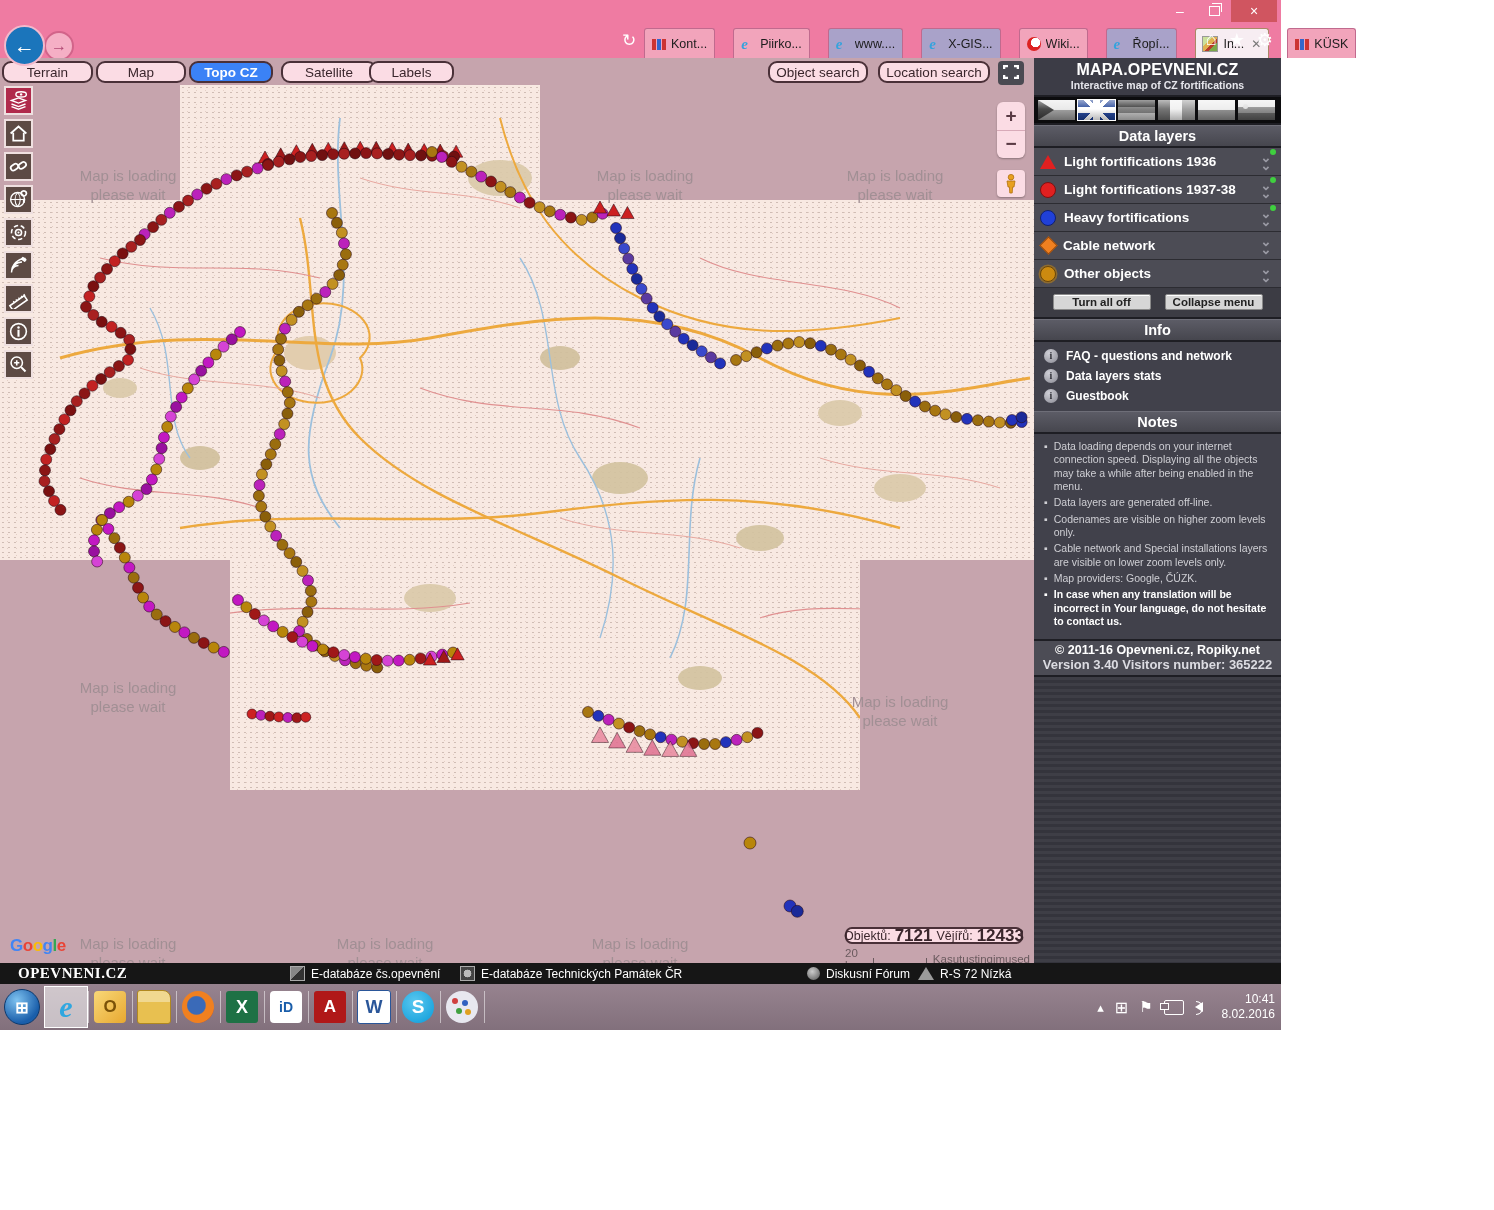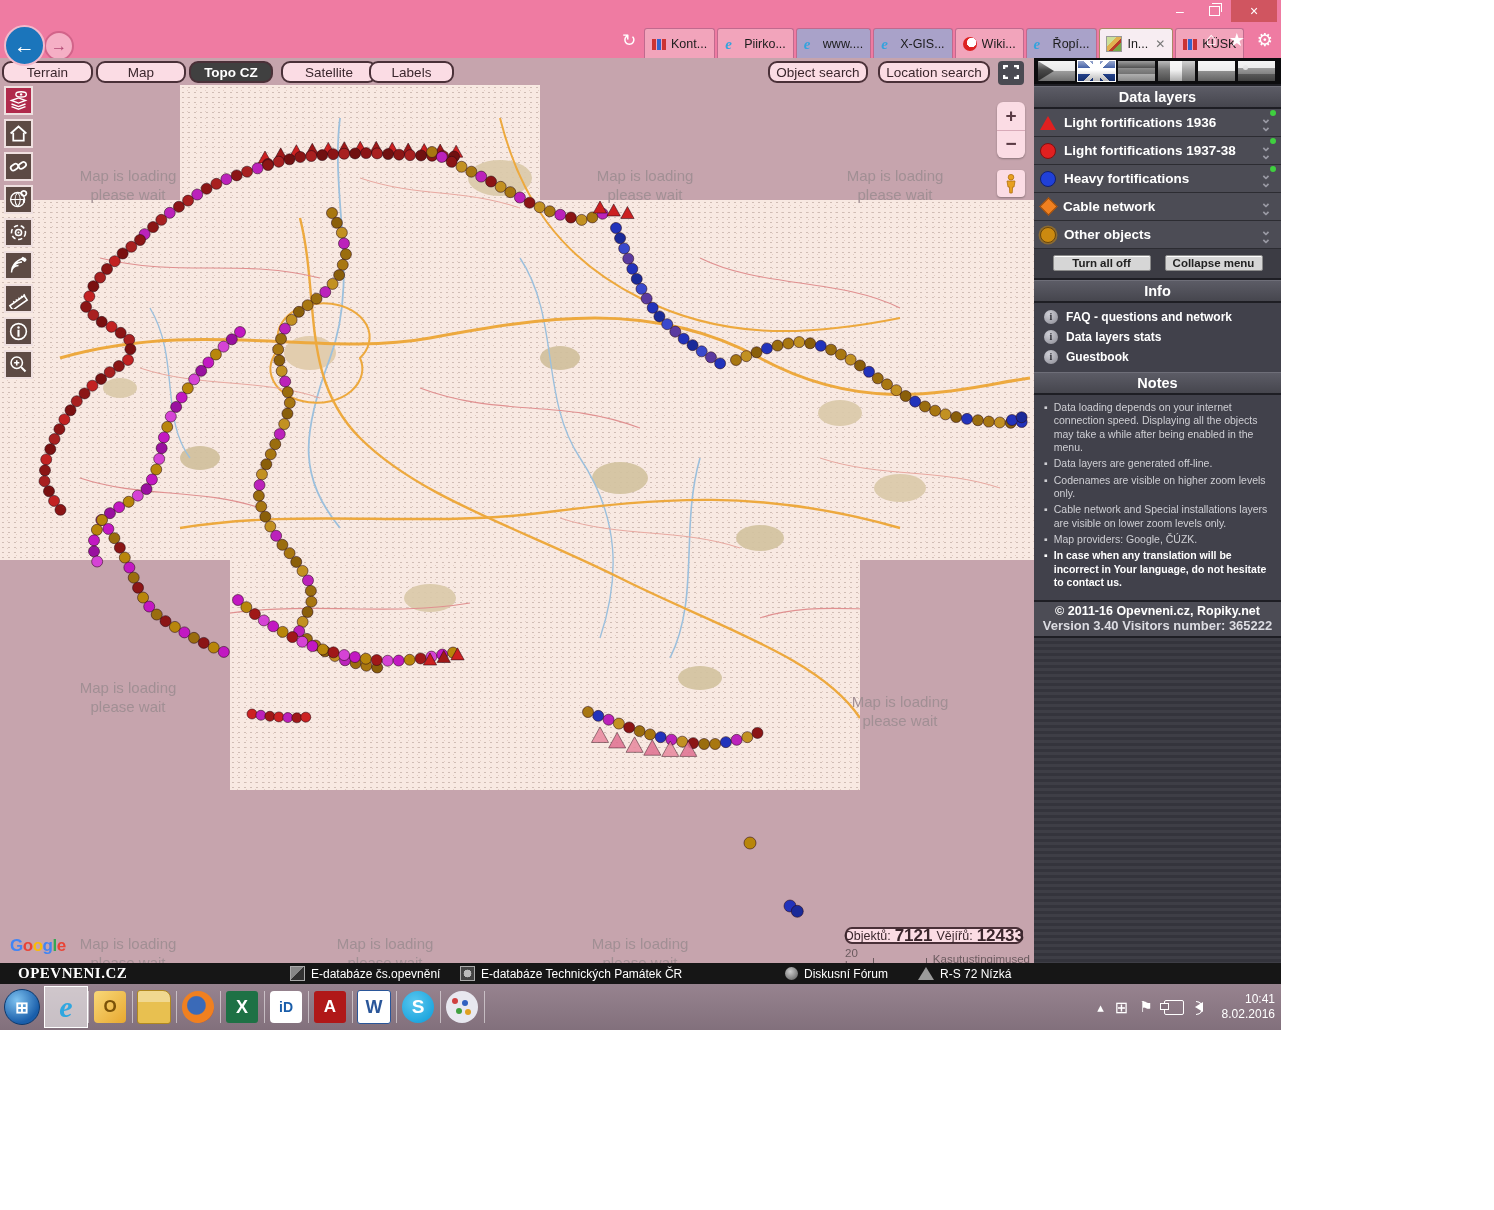--- a/index.html
+++ b/index.html
@@ -22,21 +22,21 @@
      linear-gradient(135deg,#d8c84a 0 30%,#b83a2a 30% 55%,#3a7a3a 55% 75%,#e0d8c0 75%);
      border:1px solid #888;flex:none;}
   .urltext{font-size:13.5px;color:#222;white-space:nowrap;overflow:hidden;flex:1;}
   .url-icons{display:flex;align-items:center;gap:5px;color:#555;flex:none;}
   .mag-icon{width:12px;height:12px;position:relative;}
   .mag-icon:before{content:"";position:absolute;left:0;top:0;width:7px;height:7px;border:1.6px solid #444;border-radius:50%;}
   .mag-icon:after{content:"";position:absolute;left:8px;top:8px;width:4px;height:1.8px;background:#444;transform:rotate(45deg);}
   .caret-icon{font-size:9px;color:#444;}
   .refreshbtn{position:absolute;left:618px;top:8px;font-size:17px;color:#fff;width:22px;text-align:center;}
   .tabs{position:absolute;left:644px;top:2px;height:34px;display:flex;align-items:flex-end;}
-  .tab{height:30px;min-width:58px;max-width:92px;margin-right:2px;border:1px solid #c06a8e;border-bottom:none;border-radius:3px 3px 0 0;display:flex;align-items:center;padding:0 7px;gap:5px;font-size:12.5px;color:#1c1c1c;box-sizing:border-box;}
+  .tab{height:30px;min-width:58px;max-width:92px;margin-right:18px;border:1px solid #c06a8e;border-bottom:none;border-radius:3px 3px 0 0;display:flex;align-items:center;padding:0 7px;gap:5px;font-size:12.5px;color:#1c1c1c;box-sizing:border-box;}
   .tab.tone-pink{background:#f2a4bb;}
   .tab.tone-purple{background:#a9a2c9;}
   .tab.tone-active{background:#f7edf2;border-color:#a86;padding-left:6px;}
   .tab .tlabel{white-space:nowrap;overflow:hidden;}
   .tab .tclose{color:#777;font-size:12px;margin-left:2px;}
   .ticon{width:14px;height:14px;flex:none;position:relative;}
   .ticon.ie{color:#35a3dd;font-weight:bold;font-style:italic;font-size:15px;line-height:14px;font-family:"Liberation Serif",serif;}
   .ticon.chart{background:linear-gradient(90deg,#c33 0 30%,transparent 30% 38%,#36c 38% 62%,transparent 62% 70%,#c33 70%);background-size:100% 100%;height:11px;margin-top:2px;}
   .ticon.crescent{border-radius:50%;background:radial-gradient(circle at 62% 40%,#fff 0 38%,#d22 40%);}
   .ticon.map{background:linear-gradient(135deg,#cbe09a 0 35%,#e0b050 35% 55%,#b83a2a 55% 70%,#7aa84a 70%);border:1px solid #999;}
@@ -46,21 +46,21 @@
   .map-area{position:absolute;left:0;top:58px;width:1034px;height:905px;background:#c6a4ad;overflow:hidden;}
   .tile{position:absolute;background:#f8e9e2;background-image:radial-gradient(rgba(115,85,75,.30) .6px,transparent .7px),radial-gradient(rgba(150,110,95,.22) .5px,transparent .6px);background-size:6px 5px,9px 7px;background-position:0 0,3px 2px;}
   .tile.r2{left:180px;top:27px;width:360px;height:115px;}
   .tile.r1{left:0;top:142px;width:1034px;height:360px;}
   .tile.r3{left:230px;top:502px;width:630px;height:230px;}
   svg.mapsvg{position:absolute;left:0;top:0;}
   .loading{position:absolute;transform:translateX(-50%);text-align:center;color:#a18f94;font-size:15px;line-height:19px;white-space:nowrap;}
 
   
   .mtb{position:absolute;top:3px;height:22px;border:2px solid #4a3038;border-radius:9px;background:#fbdce4;color:#3a262c;font-size:13.5px;display:flex;align-items:center;justify-content:center;box-sizing:border-box;}
-  .mtb.active{background:#404040;color:#fff;font-weight:bold;}
+  .mtb.active{background:#3b82f6;color:#fff;font-weight:bold;}
   
   .licol{position:absolute;left:4px;top:28px;display:flex;flex-direction:column;gap:4px;}
   .libtn{width:29px;height:29px;background:#5d4a44;border:2px solid #efe0e0;box-sizing:border-box;display:flex;align-items:center;justify-content:center;}
   .libtn.crimson{background:#b02a4c;}
   .libtn svg{display:block;}
   
   .zoombox{position:absolute;left:997px;top:44px;width:28px;height:56px;background:#fbdce4;border-radius:6px;color:#5a3a44;font-size:19px;font-weight:bold;text-align:center;box-shadow:0 1px 2px rgba(0,0,0,.3);}
   .zoombox .zi{height:28px;line-height:28px;}
   .zoombox .zo{height:27px;line-height:25px;border-top:1px solid #d8aab8;}
   .pegman{position:absolute;left:997px;top:112px;width:28px;height:27px;background:#fbdce4;border-radius:4px;display:flex;align-items:center;justify-content:center;box-shadow:0 1px 2px rgba(0,0,0,.3);}
@@ -735,20 +735,24 @@
     </div>
     <div class="scaleline">
       <span>20 km</span>
       <span class="scalebar"></span>
       <span class="terms">Kasutustingimused</span>
     </div>
     <div class="google" id="google-logo"><span>G</span><span>o</span><span>o</span><span>g</span><span>l</span><span>e</span></div>
   </div>
 
   <div class="sidebar">
+    <div class="sb-head">
+      <div class="sb-title">MAPA.OPEVNENI.CZ</div>
+      <div class="sb-sub">Interactive map of CZ fortifications</div>
+    </div>
     <div class="flagrow" id="flagrow">
         <div class="flag czech"></div>
         <div class="flag english" style="outline: rgb(255, 255, 255) solid 1px;"></div>
         <div class="flag german"></div>
         <div class="flag french"></div>
         <div class="flag polish"></div>
         <div class="flag russian">
           <i></i>
         </div>
       </div>
@@ -838,21 +842,21 @@
   <div class="linksbar">
     <span class="brand">OPEVNENI.CZ</span>
     <span class="blink" style="left:290px;">
         <span class="bicon db1"></span>
         <span>E-databáze čs.opevnění</span>
       </span>
     <span class="blink" style="left:460px;">
         <span class="bicon db2"></span>
         <span>E-databáze Technických Památek ČR</span>
       </span>
-    <span class="blink" style="left:741px;padding-left:44px;">
+    <span class="blink" style="left:763px;padding-left:44px;">
         <span class="bicon forum"></span>
         <span>Diskusní Fórum</span>
       </span>
     <span class="blink" style="left:918px;">
         <span class="bicon rs72"></span>
         <span>R-S 72 Nízká</span>
       </span>
   </div>
 
   <div class="taskbar">

